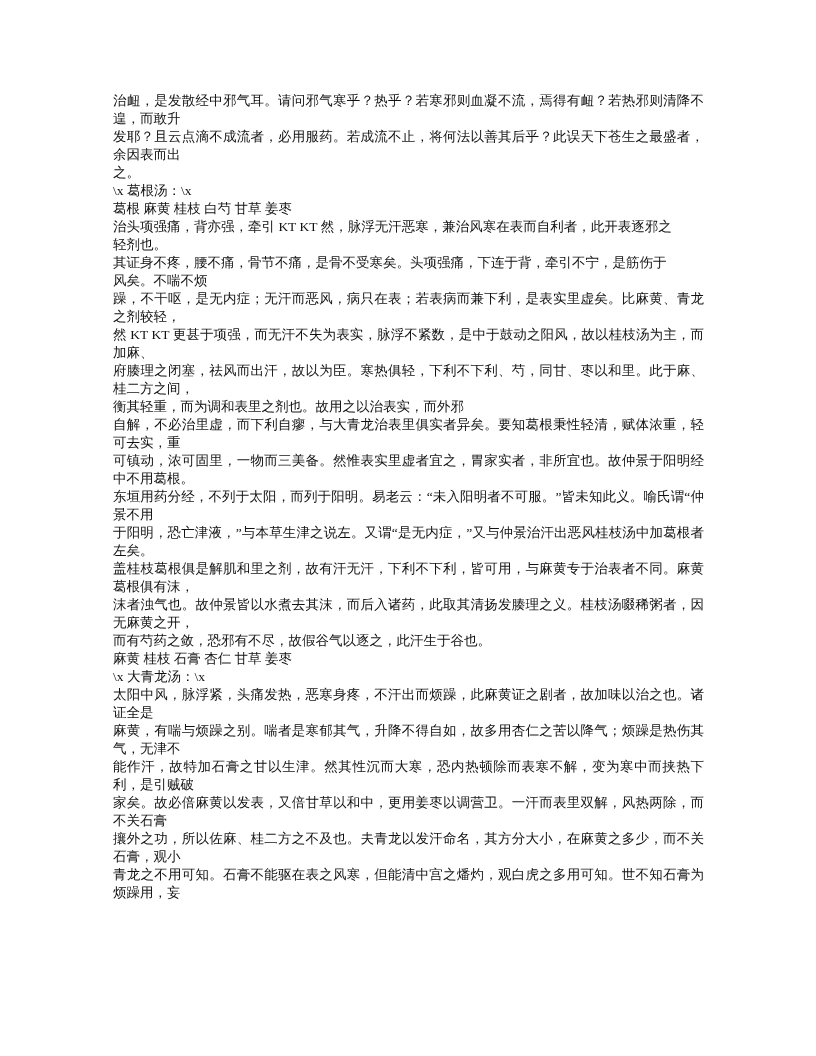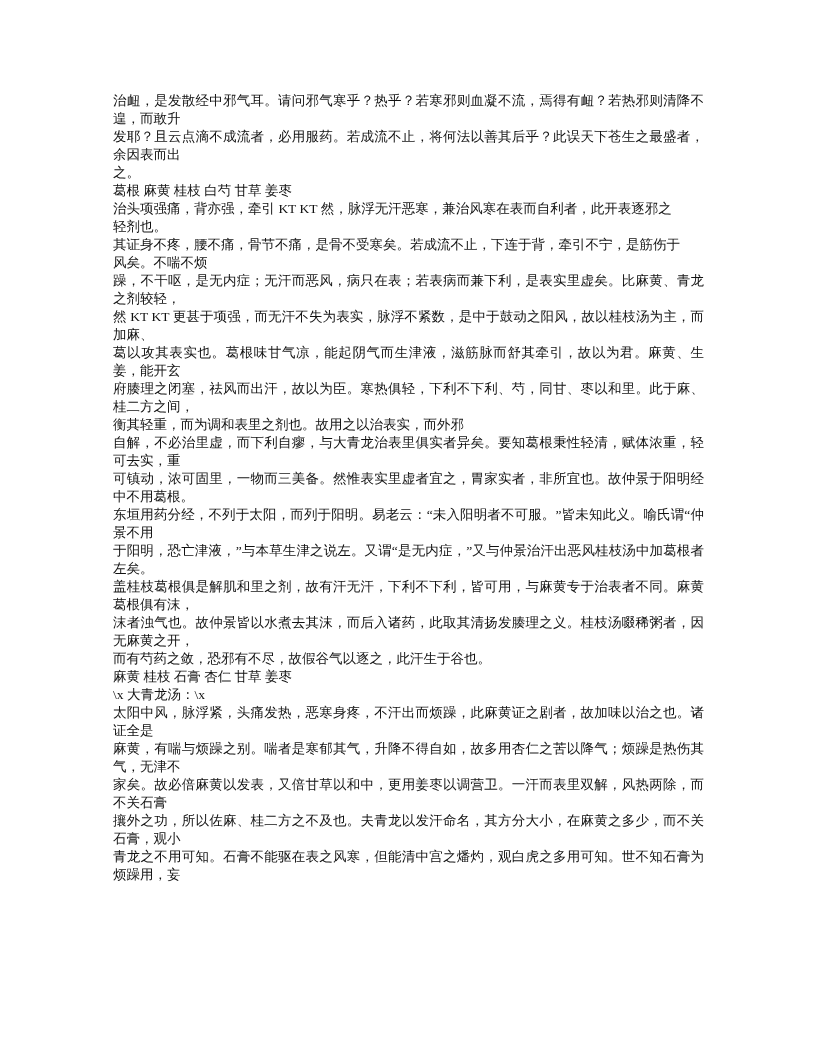--- a/index.html
+++ b/index.html
@@ -41,47 +41,48 @@
 <div class="page">
   <div class="content">
 
     <div class="section">
         <div class="text-line">治衄，是发散经中邪气耳。请问邪气寒乎？热乎？若寒邪则血凝不流，焉得有衄？若热邪则清降不遑，而敢升</div>
         <div class="text-line">发耶？且云点滴不成流者，必用服药。若成流不止，将何法以善其后乎？此误天下苍生之最盛者，余因表而出</div>
         <div class="text-line">之。</div>
       </div>
 
     <div class="section">
+      <div class="text-line">\x 葛根汤：\x</div>
       <div class="text-line">葛根 麻黄 桂枝 白芍 甘草 姜枣</div>
       <div>
           <div class="text-line">治头项强痛，背亦强，牵引 KT KT 然，脉浮无汗恶寒，兼治风寒在表而自利者，此开表逐邪之</div>
           <div class="text-line">轻剂也。</div>
-          <div class="text-line">其证身不疼，腰不痛，骨节不痛，是骨不受寒矣。若成流不止，下连于背，牵引不宁，是筋伤于</div>
+          <div class="text-line">其证身不疼，腰不痛，骨节不痛，是骨不受寒矣。头项强痛，下连于背，牵引不宁，是筋伤于</div>
           <div class="text-line">风矣。不喘不烦</div>
           <div class="text-line">躁，不干呕，是无内症；无汗而恶风，病只在表；若表病而兼下利，是表实里虚矣。比麻黄、青龙之剂较轻，</div>
           <div class="text-line">然 KT KT 更甚于项强，而无汗不失为表实，脉浮不紧数，是中于鼓动之阳风，故以桂枝汤为主，而加麻、</div>
-          <div class="text-line">葛以攻其表实也。葛根味甘气凉，能起阴气而生津液，滋筋脉而舒其牵引，故以为君。麻黄、生姜，能开玄</div>
           <div class="text-line">府腠理之闭塞，祛风而出汗，故以为臣。寒热俱轻，下利不下利、芍，同甘、枣以和里。此于麻、桂二方之间，</div>
           <div class="text-line">衡其轻重，而为调和表里之剂也。故用之以治表实，而外邪</div>
           <div class="text-line">自解，不必治里虚，而下利自瘳，与大青龙治表里俱实者异矣。要知葛根秉性轻清，赋体浓重，轻可去实，重</div>
           <div class="text-line">可镇动，浓可固里，一物而三美备。然惟表实里虚者宜之，胃家实者，非所宜也。故仲景于阳明经中不用葛根。</div>
           <div class="text-line">东垣用药分经，不列于太阳，而列于阳明。易老云：“未入阳明者不可服。”皆未知此义。喻氏谓“仲景不用</div>
           <div class="text-line">于阳明，恐亡津液，”与本草生津之说左。又谓“是无内症，”又与仲景治汗出恶风桂枝汤中加葛根者左矣。</div>
           <div class="text-line">盖桂枝葛根俱是解肌和里之剂，故有汗无汗，下利不下利，皆可用，与麻黄专于治表者不同。麻黄葛根俱有沫，</div>
           <div class="text-line">沫者浊气也。故仲景皆以水煮去其沫，而后入诸药，此取其清扬发腠理之义。桂枝汤啜稀粥者，因无麻黄之开，</div>
           <div class="text-line">而有芍药之敛，恐邪有不尽，故假谷气以逐之，此汗生于谷也。</div>
         </div>
     </div>
 
     <div class="section">
       <div class="text-line">麻黄 桂枝 石膏 杏仁 甘草 姜枣</div>
       <div class="text-line">\x 大青龙汤：\x</div>
       <div>
           <div class="text-line">太阳中风，脉浮紧，头痛发热，恶寒身疼，不汗出而烦躁，此麻黄证之剧者，故加味以治之也。诸证全是</div>
           <div class="text-line">麻黄，有喘与烦躁之别。喘者是寒郁其气，升降不得自如，故多用杏仁之苦以降气；烦躁是热伤其气，无津不</div>
+          <div class="text-line">能作汗，故特加石膏之甘以生津。然其性沉而大寒，恐内热顿除而表寒不解，变为寒中而挟热下利，是引贼破</div>
           <div class="text-line">家矣。故必倍麻黄以发表，又倍甘草以和中，更用姜枣以调营卫。一汗而表里双解，风热两除，而不关石膏</div>
           <div class="text-line">攘外之功，所以佐麻、桂二方之不及也。夫青龙以发汗命名，其方分大小，在麻黄之多少，而不关石膏，观小</div>
           <div class="text-line">青龙之不用可知。石膏不能驱在表之风寒，但能清中宫之燔灼，观白虎之多用可知。世不知石膏为烦躁用，妄</div>
         </div>
     </div>
 
   </div>
 </div>
 
 </body></html>

